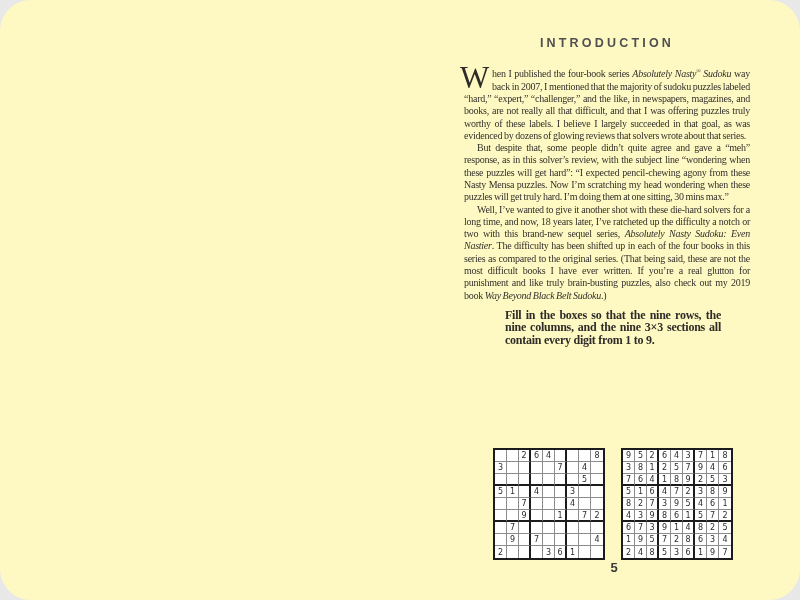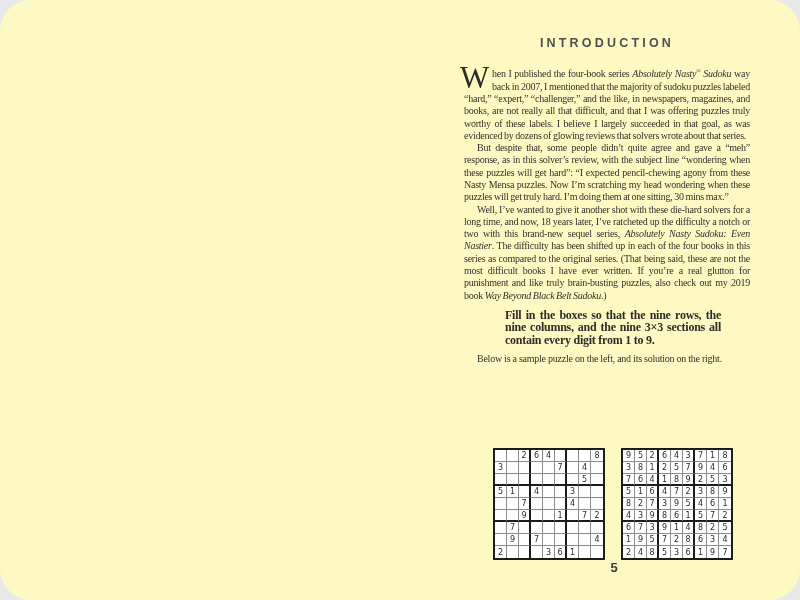--- a/index.html
+++ b/index.html
@@ -70,21 +70,20 @@
     <h1 class="page-title">INTRODUCTION</h1>
 
     <div class="body-text">
       <p><span class="dropcap">W</span><span><span>hen I published the four-book series </span><span style="font-style: italic;">Absolutely Nasty</span><sup>®</sup><span style="font-style: italic;"> Sudoku</span><span> way back in 2007, I mentioned that the majority of sudoku puzzles labeled “hard,” “expert,” “challenger,” and the like, in newspapers, magazines, and books, are not really all that difficult, and that I was offering puzzles truly worthy of these labels. I believe I largely succeeded in that goal, as was evidenced by dozens of glowing reviews that solvers wrote about that series.</span></span></p>
       <p class="indent"><span>But despite that, some people didn’t quite agree and gave a “meh” response, as in this solver’s review, with the subject line “wondering when these puzzles will get hard”: “I expected pencil-chewing agony from these Nasty Mensa puzzles. Now I’m scratching my head wondering when these puzzles will get truly hard. I’m doing them at one sitting, 30 mins max.”</span></p>
       <p class="indent"><span>Well, I’ve wanted to give it another shot with these die-hard solvers for a long time, and now, 18 years later, I’ve ratcheted up the difficulty a notch or two with this brand-new sequel series, </span><span style="font-style: italic;">Absolutely Nasty Sudoku: Even Nastier</span><span>. The difficulty has been shifted up in each of the four books in this series as compared to the original series. (That being said, these are not the most difficult books I have ever written. If you’re a real glutton for punishment and like truly brain-busting puzzles, also check out my 2019 book </span><span style="font-style: italic;">Way Beyond Black Belt Sudoku</span><span>.)</span></p>
     </div>
 
     <div class="rules-text">Fill in the boxes so that the nine rows, the nine columns, and the nine 3×3 sections all contain every digit from 1 to 9.</div>
 
-    <p class="grids-caption">Below is a sample puzzle on the left, and its solution on the right.</p>
   </div>
 
   <div class="sudoku-grid grid-puzzle">
       <div class="cell"></div>
       <div class="cell"></div>
       <div class="cell bR">2</div>
       <div class="cell">6</div>
       <div class="cell">4</div>
       <div class="cell bR"></div>
       <div class="cell"></div>

